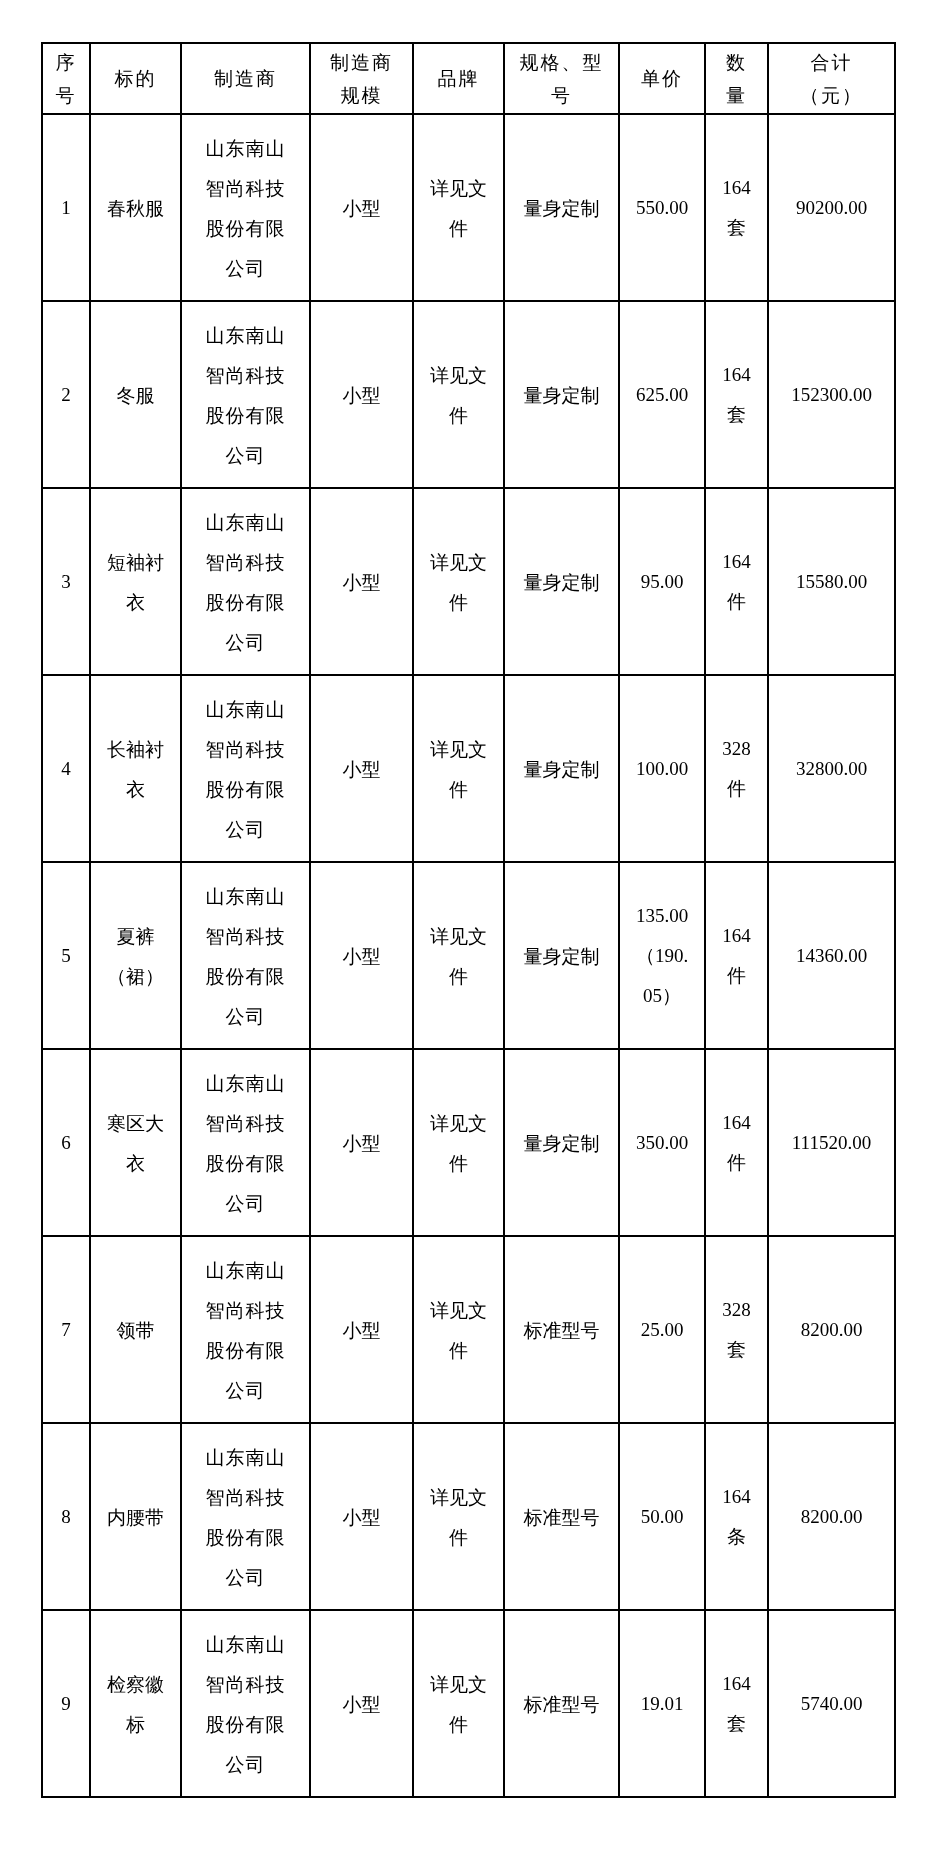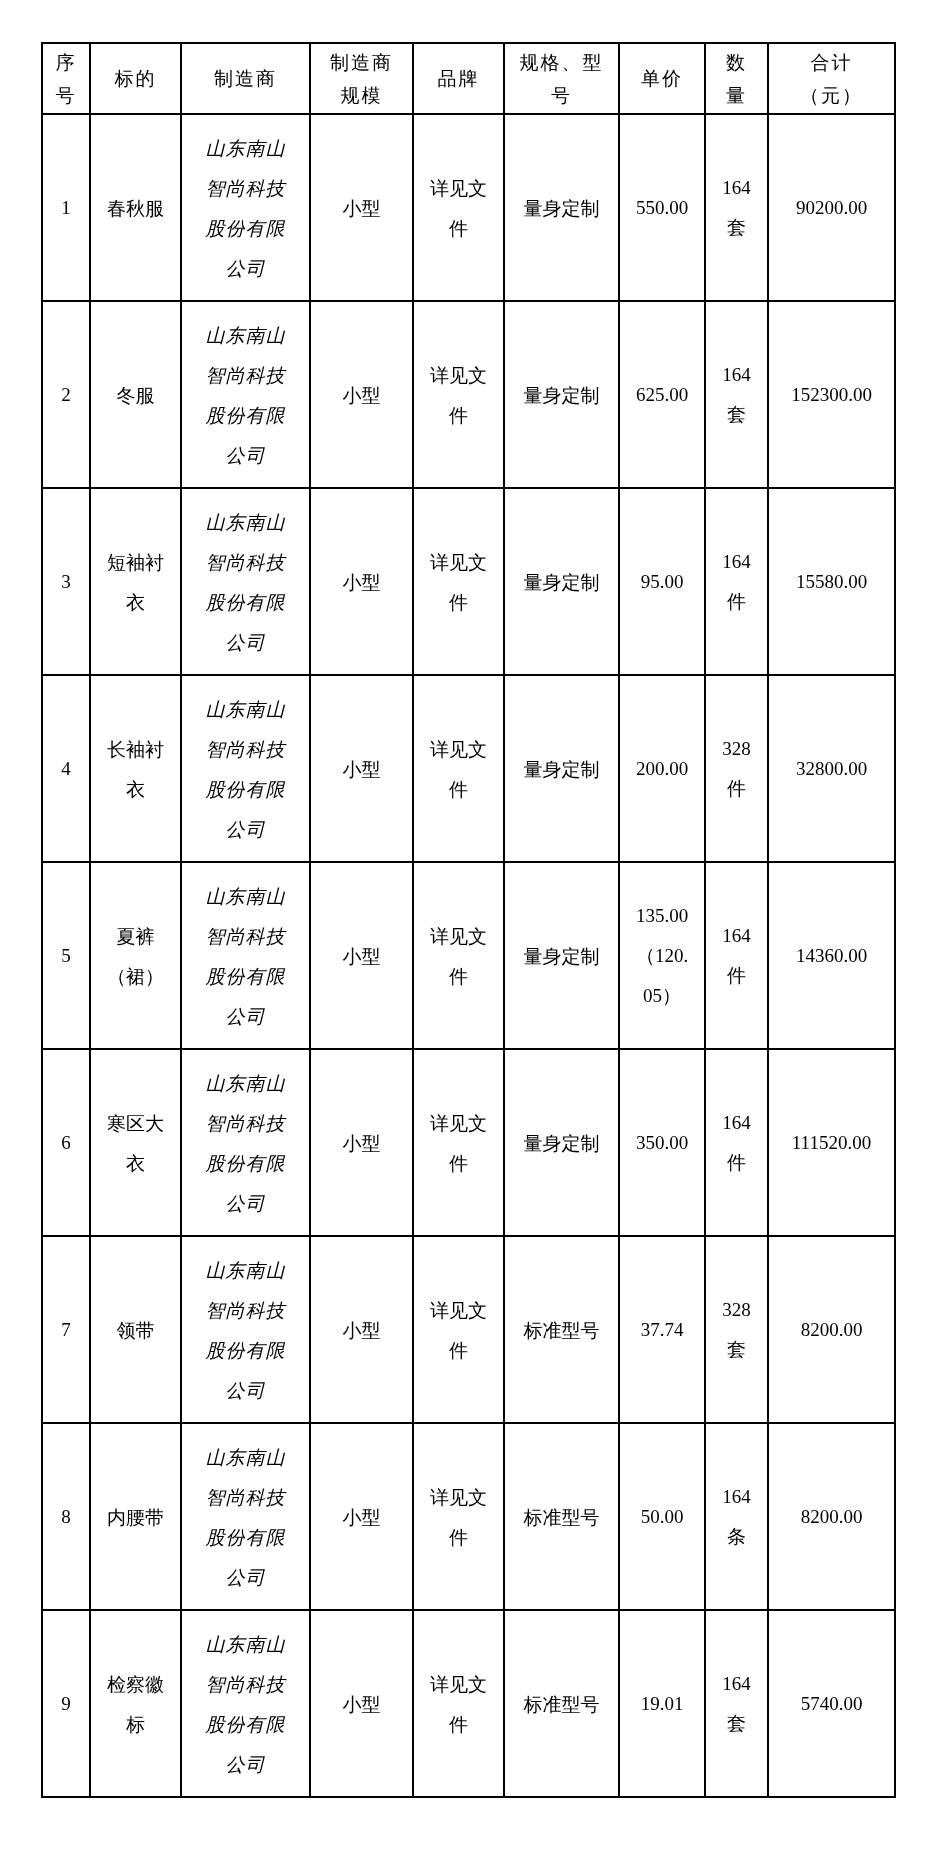--- a/index.html
+++ b/index.html
@@ -40,21 +40,21 @@
       letter-spacing: 2px;
     }
     #procurement-table tbody td {
       height: 185px;
     }
     .num {
       font-family: Liberation Serif, serif;
       font-size: 19px;
     }
     .stack span { display: block; }
-    .mfr span { display: block; letter-spacing: 1px; font-style: italic; }
+    .mfr span { display: block; letter-spacing: 1px; }
   </style>
 </head>
 <body>
 
 <table id="procurement-table">
   <colgroup>
     <col style="width:48px">
     <col style="width:91px">
     <col style="width:129px">
     <col style="width:103px">
@@ -192,21 +192,21 @@
           <span>股份有限</span>
           <span>公司</span>
         </td>
         <td>小型</td>
         <td class="stack">
           <span>详见文</span>
           <span>件</span>
         </td>
         <td>量身定制</td>
         <td class="stack num">
-          <span>200.00</span>
+          <span>100.00</span>
         </td>
         <td class="stack num">
           <span>328</span>
           <span>件</span>
         </td>
         <td class="num">32800.00</td>
       </tr>
       <tr>
         <td class="num">5</td>
         <td class="stack">
@@ -220,21 +220,21 @@
           <span>公司</span>
         </td>
         <td>小型</td>
         <td class="stack">
           <span>详见文</span>
           <span>件</span>
         </td>
         <td>量身定制</td>
         <td class="stack num">
           <span>135.00</span>
-          <span>（120.</span>
+          <span>（190.</span>
           <span>05）</span>
         </td>
         <td class="stack num">
           <span>164</span>
           <span>件</span>
         </td>
         <td class="num">14360.00</td>
       </tr>
       <tr>
         <td class="num">6</td>
@@ -274,21 +274,21 @@
           <span>股份有限</span>
           <span>公司</span>
         </td>
         <td>小型</td>
         <td class="stack">
           <span>详见文</span>
           <span>件</span>
         </td>
         <td>标准型号</td>
         <td class="stack num">
-          <span>37.74</span>
+          <span>25.00</span>
         </td>
         <td class="stack num">
           <span>328</span>
           <span>套</span>
         </td>
         <td class="num">8200.00</td>
       </tr>
       <tr>
         <td class="num">8</td>
         <td class="stack">

